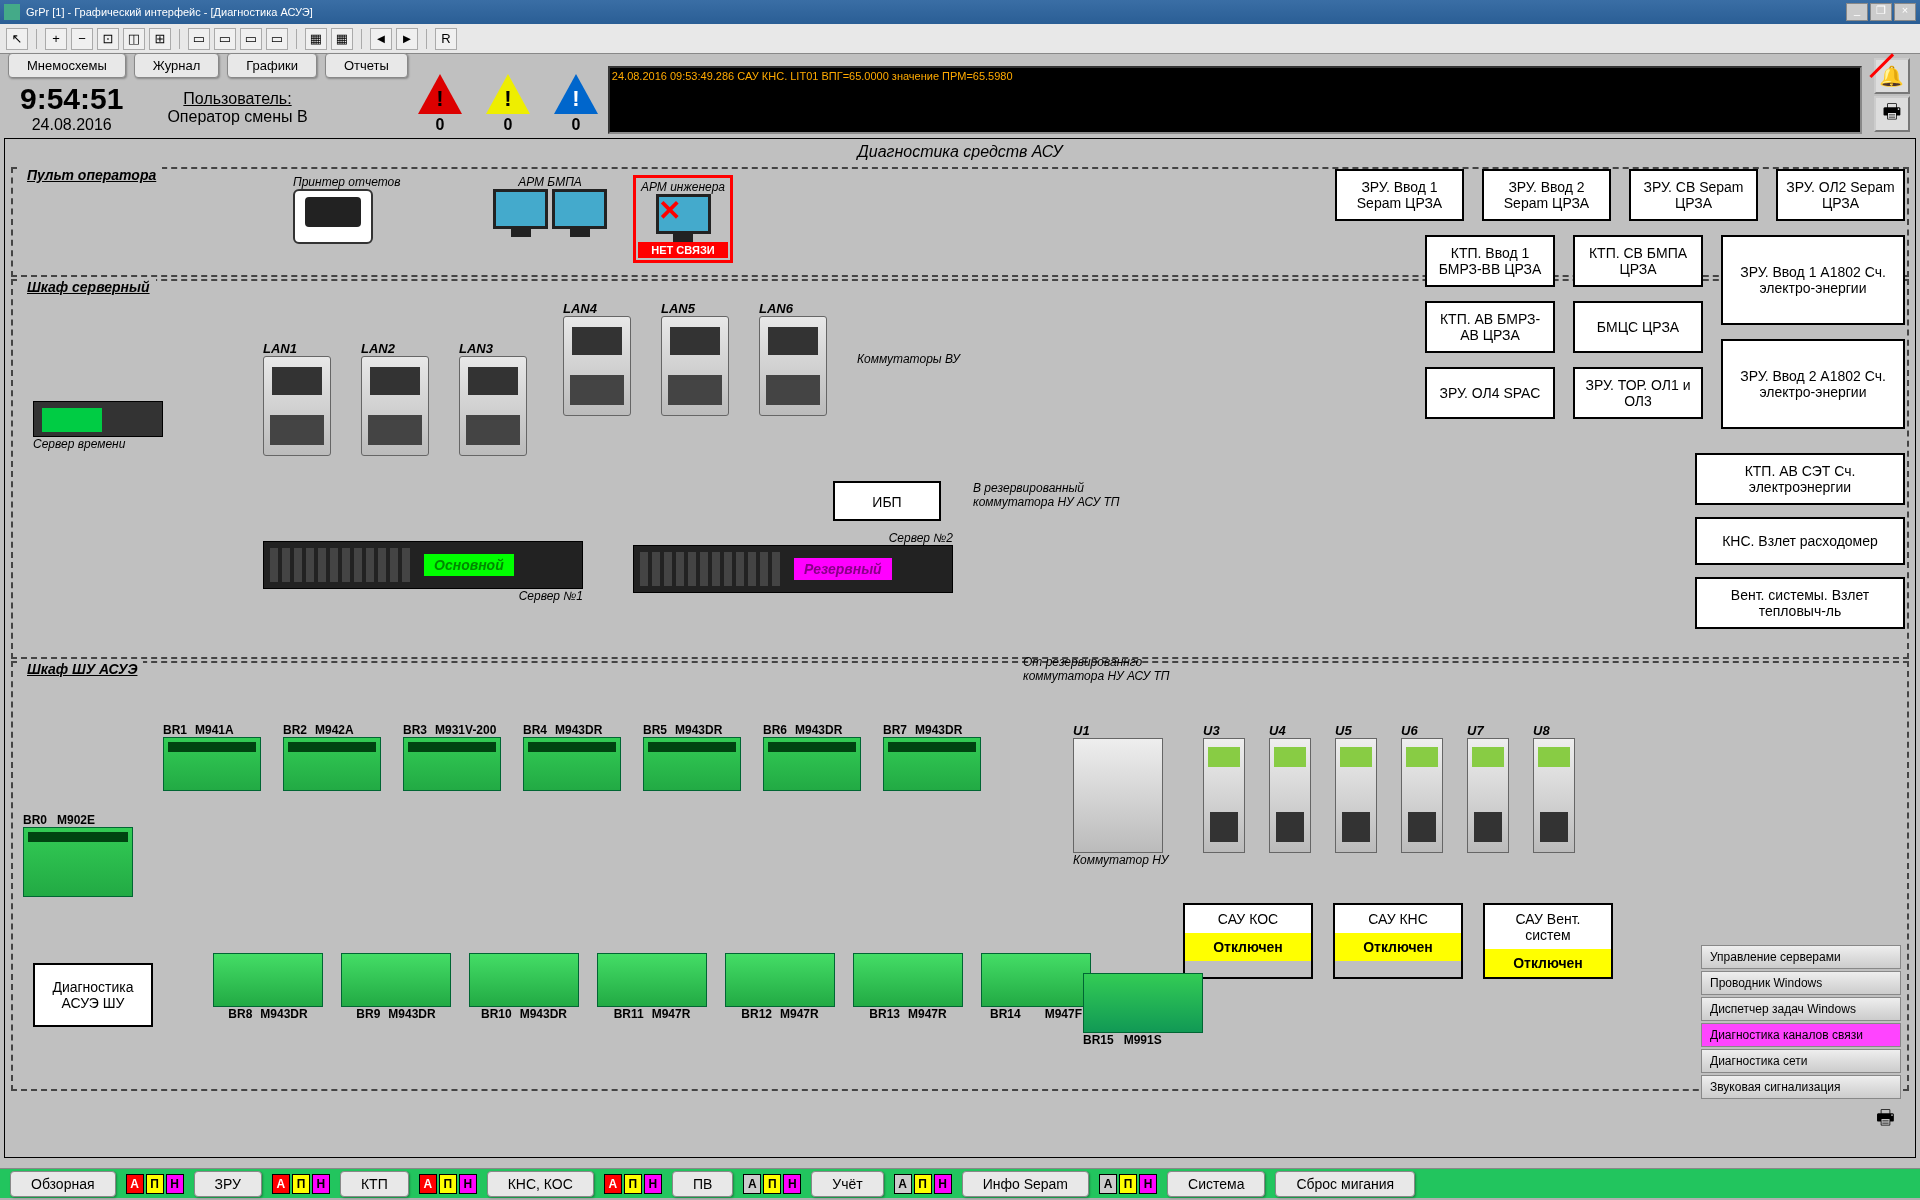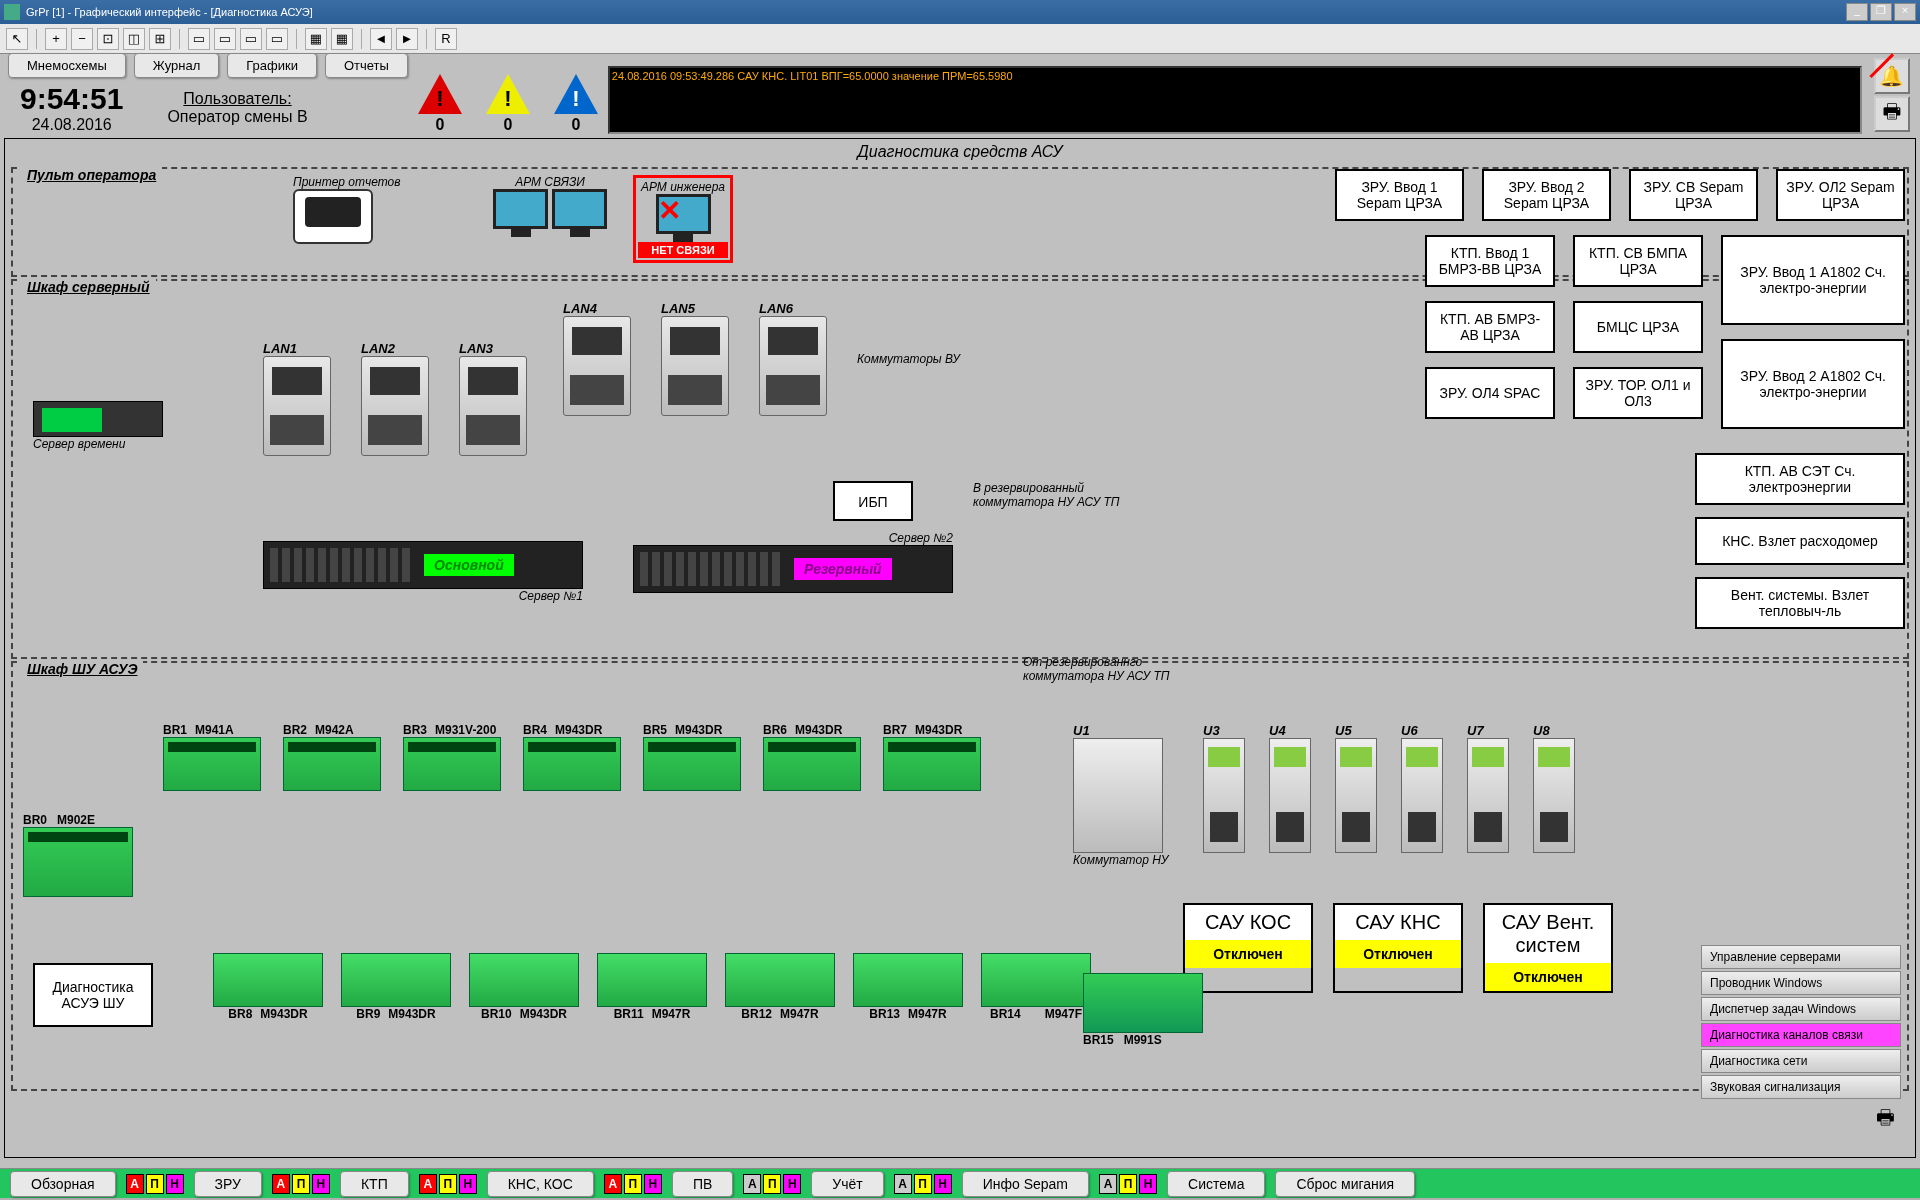--- a/index.html
+++ b/index.html
@@ -54,34 +54,34 @@
 .lan-sw::before{content:'';position:absolute;top:10px;left:8px;right:8px;height:28px;background:#333}
 .lan-ports{position:absolute;bottom:10px;left:6px;right:6px;height:30px;background:#444}
 .lan-lbl{font-size:13px;font-style:italic;font-weight:bold}
 .server-rack{width:320px;height:48px;background:#222;border:1px solid #000;position:relative;display:flex;align-items:center}
 .server-rack::before{content:'';position:absolute;left:6px;top:6px;bottom:6px;width:140px;background:repeating-linear-gradient(90deg,#444 0 8px,#222 8px 12px)}
 .srv-lbl{background:#0f0;color:#080;padding:3px 10px;font-weight:bold;margin-left:160px;font-style:italic;font-size:14px}
 .srv-lbl.pink{background:#f0f;color:#808}
 .time-srv{width:130px;height:36px;background:#333;border:1px solid #000;position:relative}
 .time-srv::before{content:'';position:absolute;left:8px;top:6px;width:60px;height:24px;background:#0c4}
 .box{background:#fff;border:2px solid #000;text-align:center;padding:10px;font-size:14px;line-height:1.3}
-.ibp{width:80px;height:40px}
+.ibp{width:108px;height:40px}
 .right-boxes{position:absolute;right:10px;top:30px;width:570px}
 .rbox-row{display:flex;gap:18px;margin-bottom:14px}
 .rbox{background:#fff;border:2px solid #000;text-align:center;padding:8px 4px;font-size:14px;flex:1;min-height:48px;display:flex;flex-direction:column;justify-content:center}
 .shu-card{width:98px;height:54px;background:linear-gradient(#3c5,#2a4);border:1px solid #063;position:relative}
 .shu-card::before{content:'';position:absolute;top:4px;left:4px;right:4px;height:10px;background:#041}
 .shu-lbl{font-size:12px;font-weight:bold;text-align:center}
 .u-mod{width:42px;height:115px;background:linear-gradient(#eee,#bbb);border:1px solid #666;position:relative}
 .u-mod::before{content:'';position:absolute;top:8px;left:4px;right:4px;height:20px;background:#8c4}
 .u-mod::after{content:'';position:absolute;bottom:10px;left:6px;right:6px;height:30px;background:#333}
 .u-lbl{font-size:13px;font-style:italic;font-weight:bold}
 .komm{width:90px;height:115px;background:linear-gradient(#eee,#bbb);border:1px solid #666}
 .sau-box{border:2px solid #000;width:130px;text-align:center}
-.sau-t{background:#fff;padding:6px;font-size:20px}
+.sau-t{background:#fff;padding:6px;font-size:14px}
 .sau-b{background:#ff0;padding:6px;font-size:14px;font-weight:bold}
 .mini-card{width:110px;height:54px;background:linear-gradient(#4d6,#2a4);border:1px solid #063}
 .m991{width:120px;height:60px;background:linear-gradient(#3c5,#195);border:1px solid #063}
 .diag-btn{background:#fff;border:2px solid #000;padding:14px 10px;text-align:center;font-size:14px}
 .menu-stack{position:absolute;right:14px;bottom:56px;width:200px}
 .menu-item{background:linear-gradient(#eee,#ccc);border:1px solid #888;padding:4px 8px;font-size:12px;margin-bottom:2px;cursor:pointer}
 .menu-item.active{background:#f4f}
 .footer{background:#22c55e;height:30px;border-top:1px solid #888;display:flex;align-items:center;padding:0 10px;gap:10px}
 .fbtn{background:#e8e8e8;border:1px solid #888;border-radius:4px;padding:4px 20px;font-size:14px;cursor:pointer;box-shadow:1px 1px 2px rgba(0,0,0,.3)}
 .apn{display:flex;gap:2px}
@@ -181,21 +181,21 @@
   <div class="diag">
     <div class="diag-title">Диагностика средств АСУ</div>
 
     <div class="panel p1">
       <div class="panel-title">Пульт оператора</div>
       <div class="abs" style="left:280px;top:6px">
         <div class="dev-lbl">Принтер отчетов</div>
         <div class="printer"></div>
       </div>
       <div class="abs" style="left:480px;top:6px;text-align:center">
-        <div class="dev-lbl">АРМ СВЯЗИ</div>
+        <div class="dev-lbl">АРМ БМПА</div>
         <div style="display:flex;gap:4px">
             <div>
               <div class="monitor"></div>
               <div class="mon-stand"></div>
             </div>
             <div>
               <div class="monitor"></div>
               <div class="mon-stand"></div>
             </div>
           </div>

